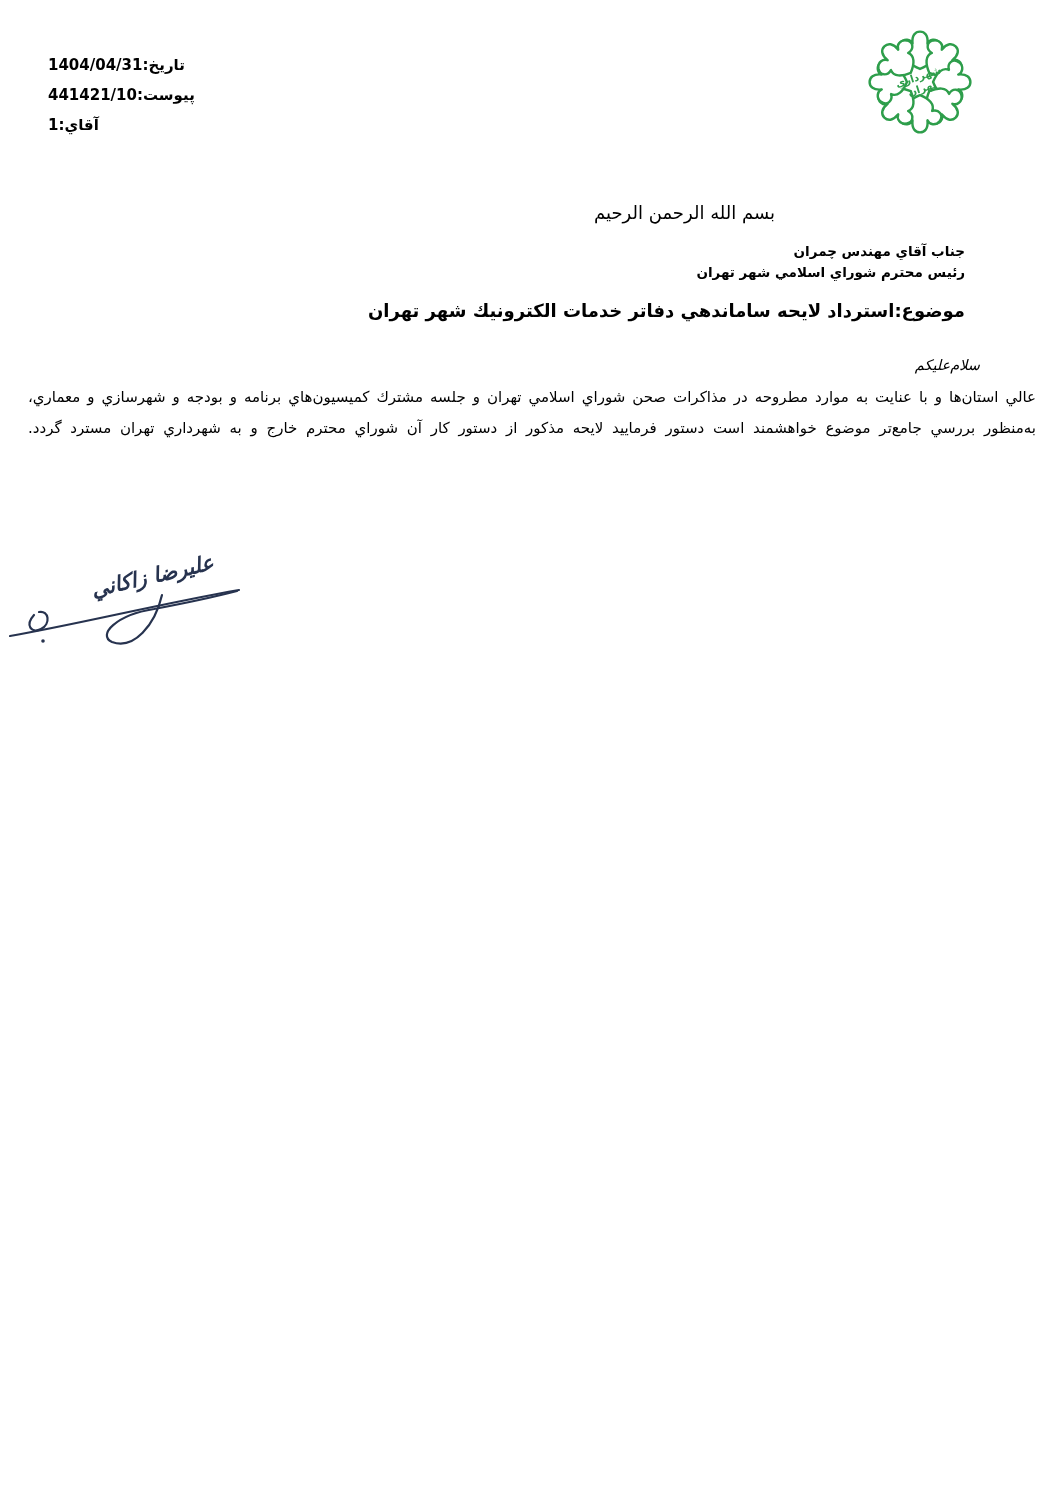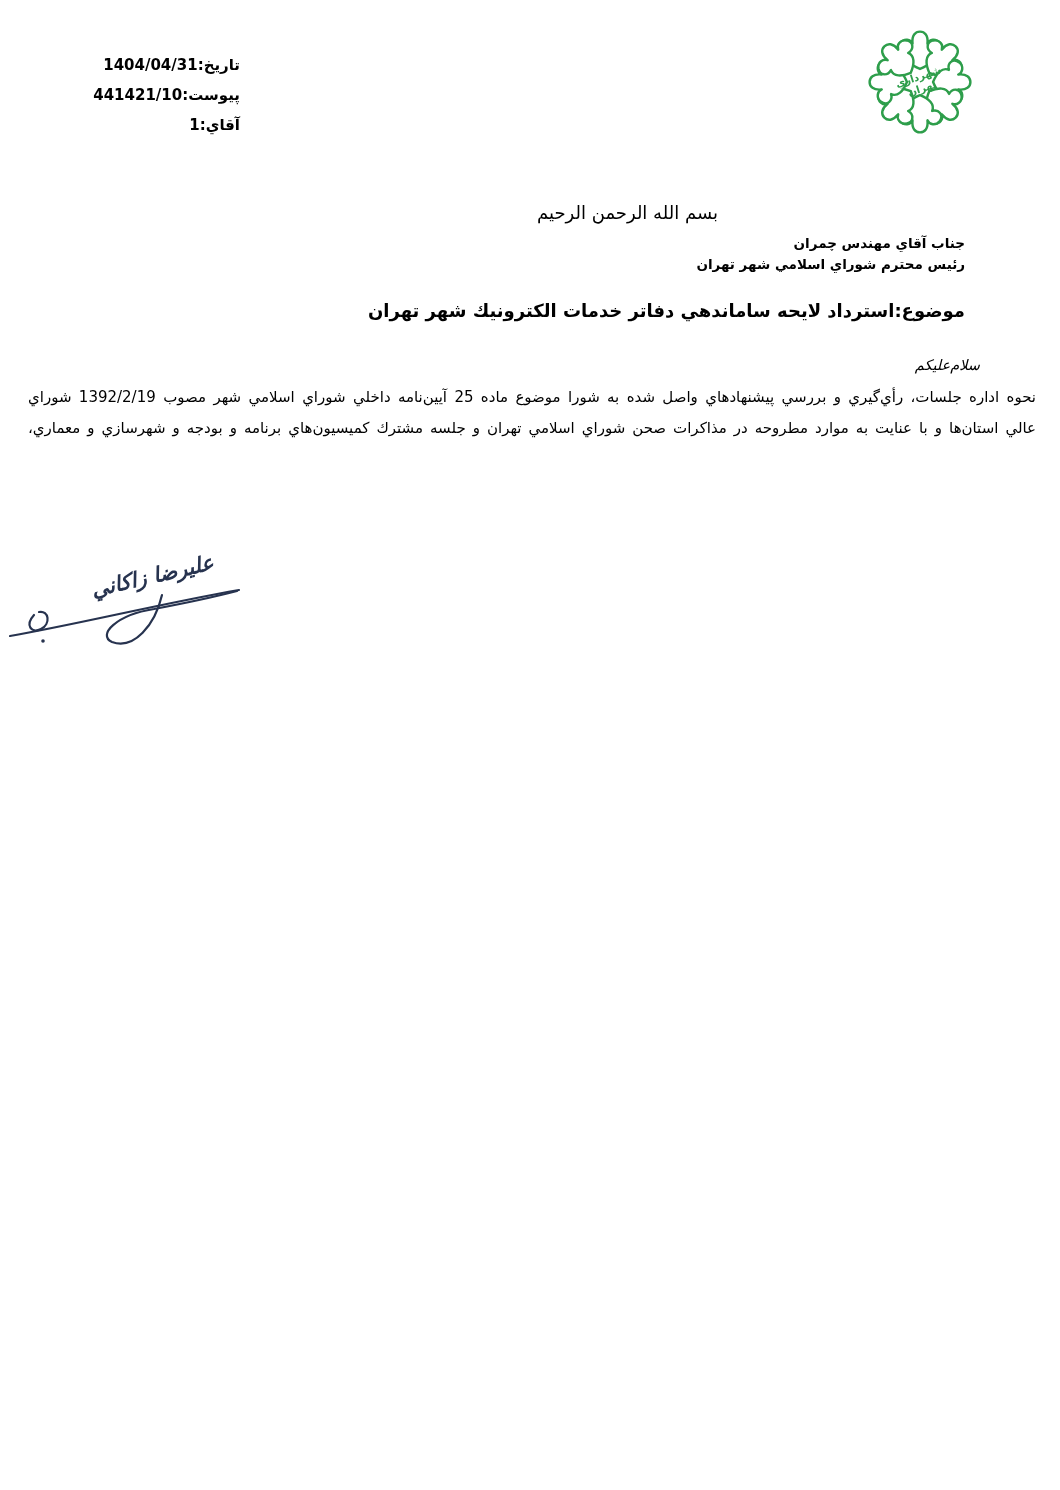--- a/index.html
+++ b/index.html
@@ -7,35 +7,35 @@
     position:relative;
     width:1060px;height:1490px;
     background:#ffffff;
     font-family:"DejaVu Sans",sans-serif;
     color:#000;
     overflow:hidden;
   }
   
   .meta-block{
     position:absolute;left:48px;top:50px;width:192px;
-    direction:rtl;text-align:right;
+    direction:rtl;text-align:left;
     font-weight:bold;font-size:15px;line-height:30px;
     white-space:nowrap;
   }
   .meta-row span{unicode-bidi:embed;}
   
   .logo{position:absolute;left:862px;top:26px;width:116px;height:112px;}
   
   .bismillah{
     position:absolute;left:480px;top:202px;width:295px;
-    direction:rtl;text-align:center;font-size:18px;white-space:nowrap;
+    direction:rtl;font-size:18px;white-space:nowrap;
   }
   
   .recipient{
-    position:absolute;right:95px;top:233px;
+    position:absolute;right:95px;top:241px;
     direction:rtl;text-align:right;
     font-weight:bold;font-size:13.5px;line-height:21px;white-space:nowrap;margin-left:44px;
   }
   
   .subject{
     position:absolute;right:95px;top:300px;
     direction:rtl;text-align:center;
     font-weight:bold;font-size:18px;white-space:nowrap;
   }
   
@@ -104,22 +104,22 @@
   <div class="recipient">
     <div>جناب آقاي مهندس چمران</div>
     <div>رئيس محترم شوراي اسلامي شهر تهران</div>
   </div>
 
   <div class="subject">موضوع:استرداد لايحه ساماندهي دفاتر خدمات الكترونيك شهر تهران</div>
 
   <div class="salutation">سلام‌عليكم</div>
 
   <div class="body-text">
-    <div class="body-line">نحوه اداره جلسات، رأي‌گيري و بررسي پيشنهادهاي واصل شده به شورا موضوع ماده 25 آيين‌نامه داخلي شوراي اسلامي شهر مصوب 1392/2/19 شوراي</div>
     <div class="body-line">عالي استان‌ها و با عنايت به موارد مطروحه در مذاكرات صحن شوراي اسلامي تهران و جلسه مشترك كميسيون‌هاي برنامه و بودجه و شهرسازي و معماري،</div>
+    <div class="body-line">به‌منظور بررسي جامع‌تر موضوع خواهشمند است دستور فرماييد لايحه مذكور از دستور كار آن شوراي محترم خارج و به شهرداري تهران مسترد گردد.</div>
   </div>
 
   <svg class="signature" viewBox="0 0 242 128" xmlns="http://www.w3.org/2000/svg">
     <g stroke="#27334f" fill="none" stroke-linecap="round" stroke-width="2.2">
 
       <path d="M6 103 C 70 92, 160 70, 235 57"></path>
 
       <path d="M158 62 C 151 92, 130 117, 108 109 C 93 102, 112 82, 150 76 C 182 70, 210 64, 233 58"></path>
 
       <path d="M30 82 C 21 92, 27 101, 37 96 C 47 91, 45 77, 35 79"></path>

